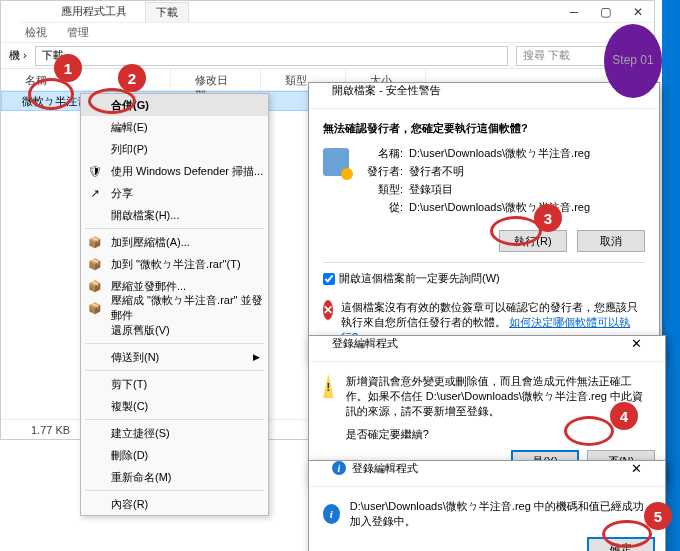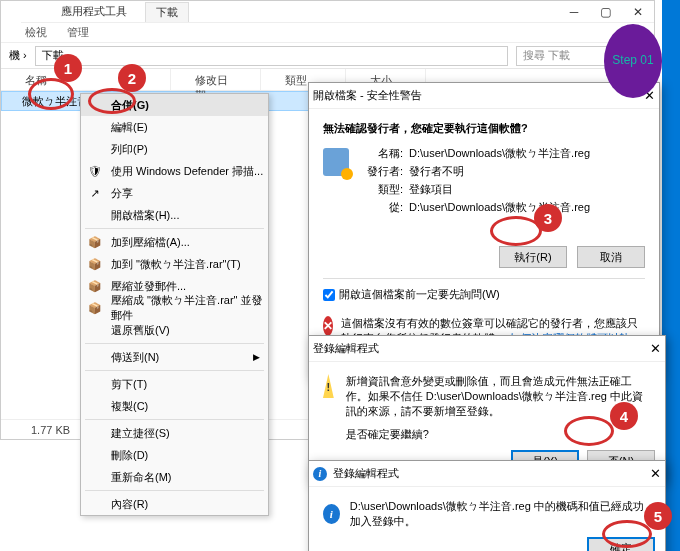--- a/index.html
+++ b/index.html
@@ -30,25 +30,25 @@
 
 .ctx { position: absolute; left: 80px; top: 93px; width: 189px; background: #f9f9f9; border: 1px solid #bbb; box-shadow: 2px 2px 6px rgba(0,0,0,.2); font-size: 11px; }
 .ctx-item { display: flex; align-items: center; height: 22px; padding-left: 30px; position: relative; }
 .ctx-item:first-child { background: #e5e5e5; font-weight: bold; }
 .ctx-sep { height: 1px; background: #ddd; margin: 2px 4px; }
 .ctx-item .arrow { position: absolute; right: 8px; font-size: 9px; }
 .ctx-item .ico { position: absolute; left: 6px; width: 16px; text-align: center; font-size: 11px; }
 
 
 .dlg1 { position: absolute; left: 308px; top: 82px; width: 352px; background: #fff; border: 1px solid #999; box-shadow: 3px 3px 10px rgba(0,0,0,.3); }
-.dlg-title { height: 26px; background: #fff; display: flex; align-items: center; padding: 0 4px; font-size: 11px; border-bottom: 1px solid #eee; }
+.dlg-title { height: 26px; background: #fff; display: flex; padding: 0 23px; font-size: 11px; border-bottom: 1px solid #eee; }
 .dlg-title .x { margin-left: auto; font-size: 13px; }
 .dlg1-body { padding: 12px 14px; font-size: 11px; }
 .dlg1-body .q { font-weight: bold; margin-bottom: 10px; }
-.dlg1-tbl { display: flex; gap: 10px; margin-bottom: 24px; }
+.dlg1-tbl { display: flex; gap: 10px; margin-bottom: 8px; }
 .dlg1-ico { width: 26px; height: 28px; background: #6aa2d8; border-radius: 3px; margin-top: 2px; position: relative; }
 .dlg1-ico::after { content: ""; position: absolute; right: -4px; bottom: -4px; width: 12px; height: 12px; background: #ffb000; border-radius: 50%; }
 .dlg1-rows div { margin-bottom: 3px; display: flex; }
 .dlg1-rows .lbl { width: 44px; text-align: right; margin-right: 6px; }
 .dlg1-btns { display: flex; justify-content: flex-end; gap: 10px; padding: 4px 0 10px; }
 .win-btn { min-width: 68px; height: 22px; border: 1px solid #adadad; background: #e1e1e1; font-size: 11px; display: inline-flex; align-items: center; justify-content: center; }
 .dlg1-chk { border-top: 1px solid #ddd; padding: 8px 0; display: flex; align-items: center; gap: 4px; }
 .dlg1-warn { display: flex; gap: 8px; padding: 6px 0 4px; }
 .warn-ico { width: 20px; height: 20px; border-radius: 50%; background: #d32f2f; color: #fff; display: flex; align-items: center; justify-content: center; font-weight: bold; font-size: 12px; }
 .link { color: #0066cc; text-decoration: underline; }
@@ -61,21 +61,21 @@
 .dlg2-btns { display: flex; justify-content: flex-end; gap: 8px; padding: 2px 10px 10px; }
 .win-btn.primary { border: 2px solid #0078d7; }
 
 
 .dlg3 { position: absolute; left: 308px; top: 460px; width: 358px; background: #fff; border: 1px solid #999; box-shadow: 3px 3px 10px rgba(0,0,0,.3); }
 .dlg3-body { display: flex; gap: 10px; padding: 12px 14px 8px; font-size: 11px; align-items: center; }
 .info-ico { width: 20px; height: 20px; border-radius: 50%; background: #1976d2; color: #fff; display: flex; align-items: center; justify-content: center; font-weight: bold; font-style: italic; font-family: serif; }
 .dlg3-btns { display: flex; justify-content: flex-end; padding: 0 10px 10px; }
 
 
-.step-badge { position: absolute; right: 18px; top: 24px; width: 58px; height: 74px; border-radius: 50%; background: #6a1b9a; color: #14b8a6; display: flex; align-items: center; justify-content: center; text-align: center; font-size: 12px; line-height: 1.1; }
+.step-badge { position: absolute; right: 18px; top: 24px; width: 58px; height: 74px; border-radius: 50%; background: #6a1b9a; color: #a3a3a3; display: flex; align-items: center; justify-content: center; text-align: center; font-size: 12px; line-height: 1.1; }
 
 
 .marker { position: absolute; width: 28px; height: 28px; border-radius: 50%; background: #d32f2f; color: #fff; display: flex; align-items: center; justify-content: center; font-weight: bold; font-size: 15px; }
 .ring { position: absolute; border: 3px solid #d32f2f; border-radius: 50%; }
 
 .status-bar { position: absolute; left: 0; bottom: 0; height: 20px; width: 100%; padding-left: 30px; font-size: 11px; color: #444; display: flex; align-items: center; border-top: 1px solid #eee; }
 
 input[type=checkbox] { width: 12px; height: 12px; }
 </style>
 </head>

